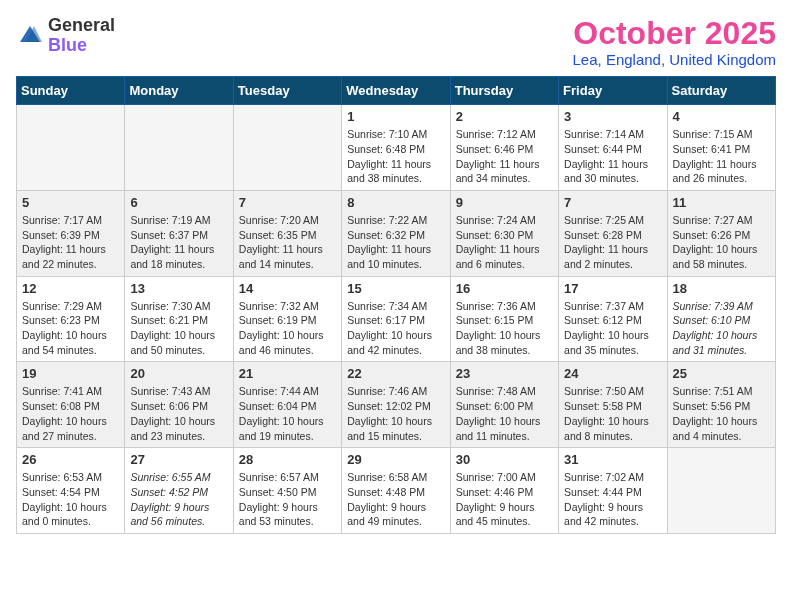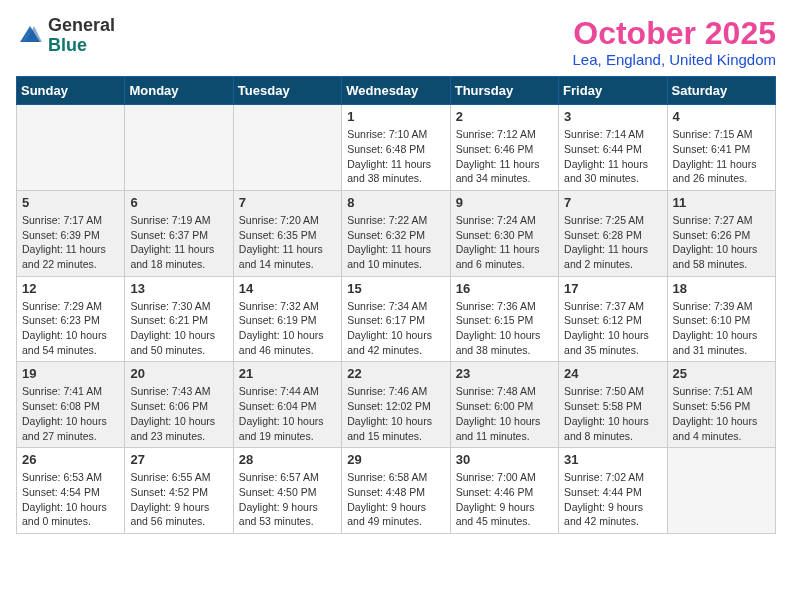--- a/index.html
+++ b/index.html
@@ -20,21 +20,21 @@
       display: flex;
       align-items: center;
       gap: 4px;
     }
     .logo-text {
       font-size: 18px;
       font-weight: bold;
       line-height: 1.1;
     }
     .logo-general { color: #333; }
-    .logo-blue { color: #0f766e; }
+    .logo-blue { color: #8b5cf6; }
     .logo-icon {
       width: 28px;
       height: 28px;
     }
     .title-block {
       text-align: right;
     }
     .month-title {
       font-size: 32px;
       font-weight: bold;
@@ -242,21 +242,21 @@
         </td>
         <td>
           <span class="day-num">17</span>
           <div class="day-info" style="white-space: pre-line;">Sunrise: 7:37 AM
 Sunset: 6:12 PM
 Daylight: 10 hours
 and 35 minutes.</div>
         </td>
         <td>
           <span class="day-num">18</span>
-          <div class="day-info" style="white-space: pre-line;">Sunrise: 7:39 AM
+          <div class="day-info" style="white-space: pre-line; font-style: italic;">Sunrise: 7:39 AM
 Sunset: 6:10 PM
 Daylight: 10 hours
 and 31 minutes.</div>
         </td>
       </tr>
       <tr class="row-shaded">
         <td>
           <span class="day-num">19</span>
           <div class="day-info" style="white-space: pre-line;">Sunrise: 7:41 AM
 Sunset: 6:08 PM
@@ -309,21 +309,21 @@
       <tr>
         <td>
           <span class="day-num">26</span>
           <div class="day-info" style="white-space: pre-line;">Sunrise: 6:53 AM
 Sunset: 4:54 PM
 Daylight: 10 hours
 and 0 minutes.</div>
         </td>
         <td>
           <span class="day-num">27</span>
-          <div class="day-info" style="white-space: pre-line;">Sunrise: 6:55 AM
+          <div class="day-info" style="white-space: pre-line; font-style: italic;">Sunrise: 6:55 AM
 Sunset: 4:52 PM
 Daylight: 9 hours
 and 56 minutes.</div>
         </td>
         <td>
           <span class="day-num">28</span>
           <div class="day-info" style="white-space: pre-line;">Sunrise: 6:57 AM
 Sunset: 4:50 PM
 Daylight: 9 hours
 and 53 minutes.</div>

